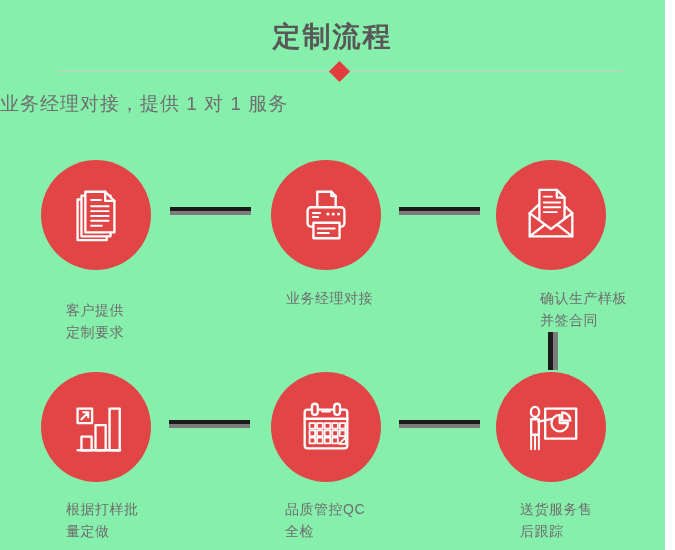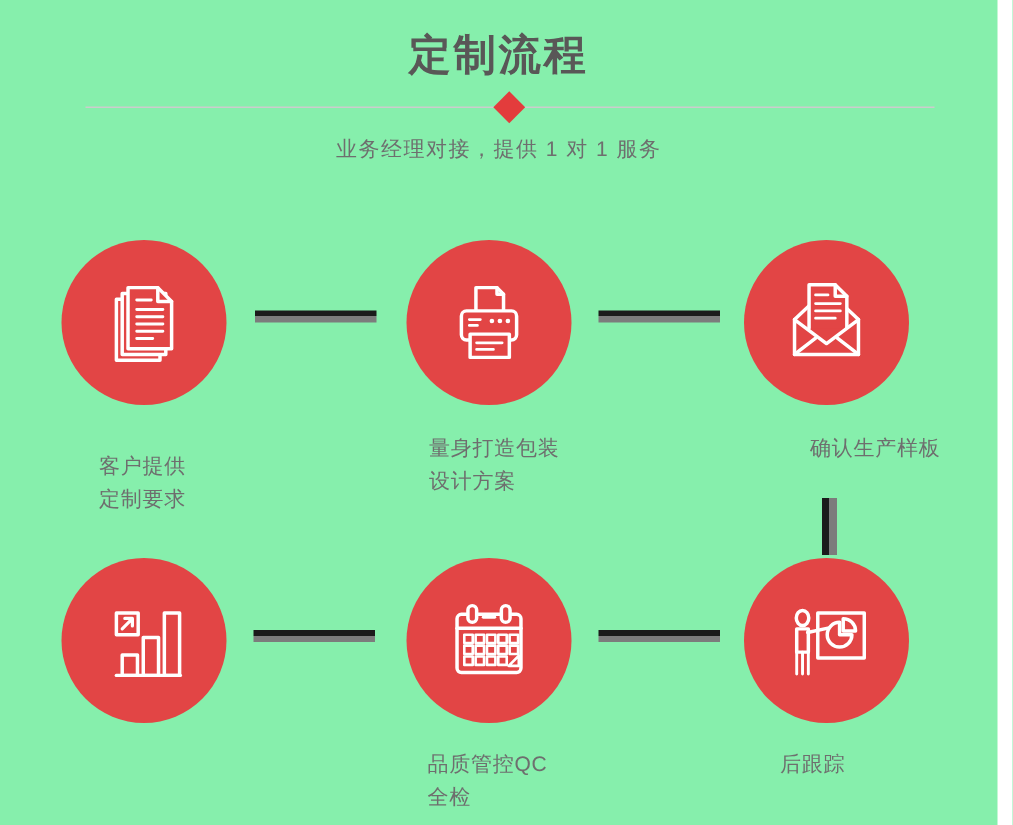--- a/index.html
+++ b/index.html
@@ -13,22 +13,22 @@
   }
   *{margin:0;padding:0;box-sizing:border-box;}
   body{background:#fff;font-family:"Liberation Sans","DejaVu Sans",sans-serif;}
   .canvas{position:relative;width:665px;height:550px;background:#86efac;overflow:hidden;}
 
   .title{position:absolute;top:18px;left:0;width:100%;text-align:center;
     font-size:28px;font-weight:700;color:var(--title-gray);letter-spacing:2px;}
   .divider{position:absolute;top:71px;left:57px;width:566px;height:1px;background:var(--divider-gray);}
   .diamond{position:absolute;top:64px;left:332px;width:15px;height:15px;
     background:var(--diamond-red);transform:rotate(45deg);}
-  .subtitle{position:absolute;top:91px;left:0;width:100%;text-align:center;
-    font-size:14px;color:var(--text-gray);letter-spacing:1px;}
+  .subtitle{position:absolute;top:91px;left:0;width:100%;
+    font-size:19px;color:var(--text-gray);letter-spacing:1px;}
 
   .circle{position:absolute;width:110px;height:110px;border-radius:50%;
     background:var(--accent-red);display:flex;align-items:center;justify-content:center;}
   .circle svg{width:62px;height:62px;display:block;}
   .fr{fill:var(--accent-red);}
 
   .step-label{position:absolute;font-size:14px;line-height:22px;color:var(--text-gray);letter-spacing:0.5px;}
   .step-label span{display:block;}
 
   .h-connector{position:absolute;width:81px;height:8px;
@@ -82,51 +82,55 @@
         <circle cx="34" cy="31" r="1.6" fill="#fff" stroke="none"></circle>
         <circle cx="39.5" cy="31" r="1.6" fill="#fff" stroke="none"></circle>
         <circle cx="45" cy="31" r="1.6" fill="#fff" stroke="none"></circle>
         <path stroke-width="2" d="M18.5 30 H26 M18.5 34 H24"></path>
         <rect class="fr" x="19" y="40" width="27" height="16"></rect>
         <path stroke-width="2" d="M23.5 46 H41 M23.5 50.5 H35"></path>
       </g>
     </svg>
   </div>
   <div class="step-label l2">
-    <span>量身打造包装</span>
-    <span>设计方案</span>
+    <span>业务经理对接</span>
   </div>
 
   <div class="circle c3">
     <svg viewBox="0 0 64 64">
       <g stroke="#fff" stroke-width="2.4" fill="none" stroke-linejoin="round" stroke-linecap="round">
         <path d="M10 30 L27 14 M54 30 L37 14"></path>
         <path class="fr" d="M20 36 V6 H38 L46 14 V36"></path>
         <path d="M38 6 V14 H46"></path>
         <path stroke-width="2" d="M24.5 13 H33 M24.5 19 H41.5 M24.5 24 H41.5 M24.5 29 H38"></path>
         <path class="fr" d="M10 30 L32 46.5 L54 30 V54 H10 Z"></path>
         <path d="M10 54 L24.5 42.8 M54 54 L39.5 42.8"></path>
       </g>
     </svg>
   </div>
   <div class="step-label l3">
     <span>确认生产样板</span>
+    <span>并签合同</span>
   </div>
 
   <div class="circle c4">
     <svg viewBox="0 0 64 64">
       <g stroke="#fff" stroke-width="2.4" fill="none" stroke-linejoin="round" stroke-linecap="round">
         <path d="M13 56 H57"></path>
         <rect x="17" y="42" width="10.5" height="14"></rect>
         <rect x="31.5" y="30" width="10.5" height="26"></rect>
         <rect x="46" y="13" width="10.5" height="43"></rect>
         <rect class="fr" x="13" y="13" width="15" height="15"></rect>
         <path stroke-width="2.2" d="M17 24 L23.5 17.5 M18.8 16.8 H24 V22"></path>
       </g>
     </svg>
+  </div>
+  <div class="step-label l4">
+    <span>根据打样批</span>
+    <span>量定做</span>
   </div>
 
   <div class="circle c5">
     <svg viewBox="0 0 64 64">
       <g stroke="#fff" stroke-width="2.4" fill="none" stroke-linejoin="round" stroke-linecap="round">
         <rect class="fr" x="10" y="14" width="44" height="40" rx="3"></rect>
         <path d="M10 23.5 H54"></path>
         <rect class="fr" x="17.5" y="8" width="6" height="11.5" rx="3"></rect>
         <rect class="fr" x="40.5" y="8" width="6" height="11.5" rx="3"></rect>
         <path stroke-width="2" d="M28 16 H36"></path>
@@ -162,20 +166,21 @@
         <path d="M41 19.5 A8.5 8.5 0 1 0 49.5 28 L41 28 Z"></path>
         <path d="M43.5 25.5 V17 A8.5 8.5 0 0 1 52 25.5 Z"></path>
         <ellipse class="fr" cx="15.5" cy="16.5" rx="4.3" ry="5.2"></ellipse>
         <path class="fr" d="M11.5 24 H19.5 V40 H11.5 Z"></path>
         <path d="M19 26.5 L33 23.5"></path>
         <path stroke-width="2" d="M11.5 40 V55 M15.5 40 V55 M19.5 40 V55"></path>
       </g>
     </svg>
   </div>
   <div class="step-label l6">
+    <span>送货服务售</span>
     <span>后跟踪</span>
   </div>
 
   <div class="h-connector h1"></div>
   <div class="h-connector h2"></div>
   <div class="h-connector h3"></div>
   <div class="h-connector h4"></div>
   <div class="v-connector v1"></div>
 
 </div>

